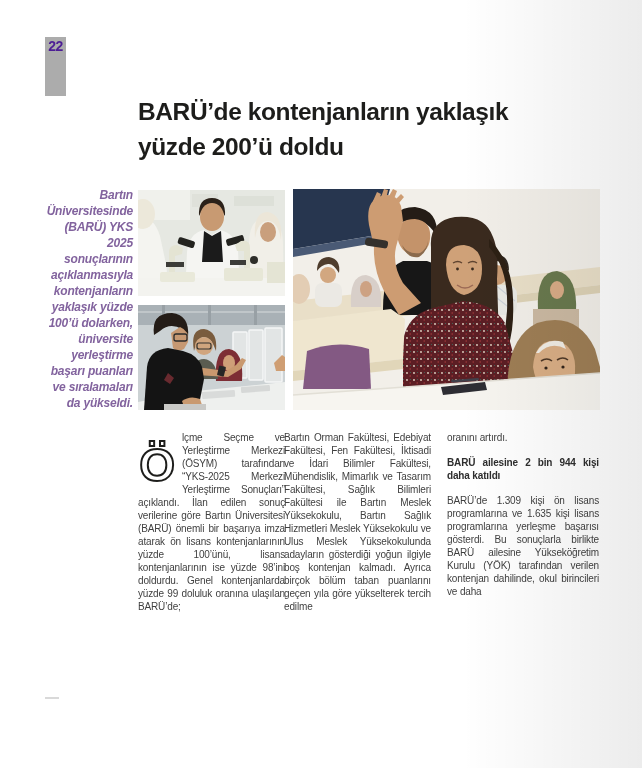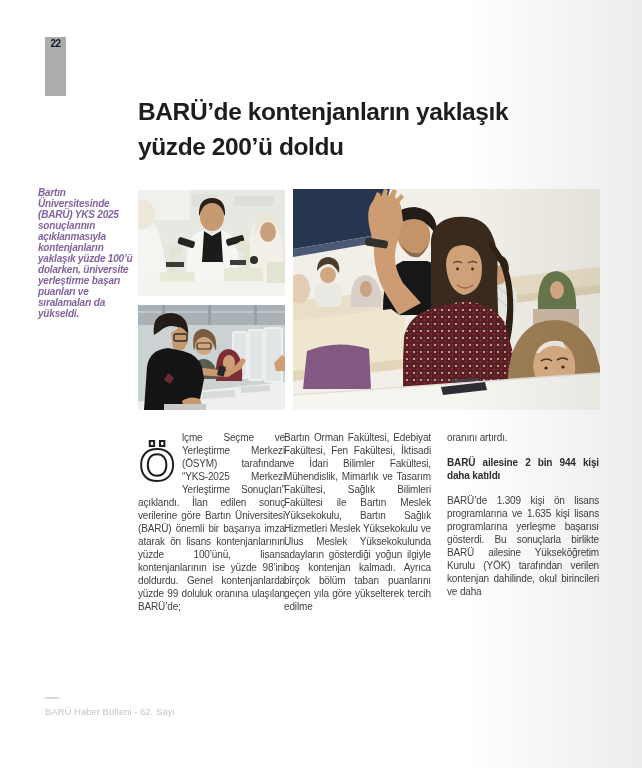--- a/index.html
+++ b/index.html
@@ -11,36 +11,36 @@
   }
   .abs{position:absolute;}
 
   
   .pagenum-block{
     left:45px;top:37px;width:21px;height:59px;
     background:#acacac;
   }
   .pagenum-block span{
     display:block;text-align:center;margin-top:1px;
-    font-size:10px;font-weight:bold;color:#0f172a;letter-spacing:-0.5px;
+    font-size:14px;font-weight:bold;color:#4c1d95;letter-spacing:-0.5px;
   }
 
   
   .headline{
     left:138px;top:94px;width:470px;
     font-size:24.5px;font-weight:bold;color:#1d1d1b;
     line-height:35px;letter-spacing:-0.4px;
   }
   .headline .hl-line{display:block;}
 
   
   .pull-quote{
     left:38px;top:187px;width:95px;
-    text-align:left;font-style:italic;
-    color:#82639e;font-size:10px;line-height:11px;
+    text-align:right;font-style:italic;
+    color:#82639e;font-size:12px;line-height:16px;
     letter-spacing:-0.2px;font-weight:bold;
   }
 
   
   figure{margin:0;padding:0;}
   .photoA{left:138px;top:190px;width:147px;height:106px;}
   .photoB{left:138px;top:305px;width:147px;height:105px;}
   .photoC{left:293px;top:189px;width:307px;height:221px;}
   figure svg{display:block;width:100%;height:100%;}
 
@@ -250,18 +250,17 @@
   <div class="abs col col2">Bartın Orman Fakültesi, Edebiyat Fakültesi, Fen Fakültesi, İktisadi ve İdari Bilimler Fakültesi, Mühendislik, Mimarlık ve Tasarım Fakültesi, Sağlık Bilimleri Fakültesi ile Bartın Meslek Yüksekokulu, Bartın Sağlık Hizmetleri Meslek Yüksekokulu ve Ulus Meslek Yüksekokulunda adayların gösterdiği yoğun ilgiyle boş kontenjan kalmadı. Ayrıca birçok bölüm taban puanlarını geçen yıla göre yükselterek tercih edilme</div>
 
   <div class="abs col col3">
     <p class="c3-intro">oranını artırdı.</p>
     <p class="c3-subhead">BARÜ ailesine 2 bin 944 kişi daha katıldı</p>
     <p class="c3-body">BARÜ’de 1.309 kişi ön lisans programlarına ve 1.635 kişi lisans programlarına yerleşme başarısı gösterdi. Bu sonuçlarla birlikte BARÜ ailesine Yükseköğretim Kurulu (YÖK) tarafından verilen kontenjan dahilinde, okul birincileri ve daha</p>
   </div>
 
   <div class="abs footer">
     <div class="footer-dash"></div>
-    <div>BARÜ Haber Bülteni - 62. Sayı</div>
   </div>
 
   <div class="abs edge-shade"></div>
 
 </div>
 
 </body></html>

